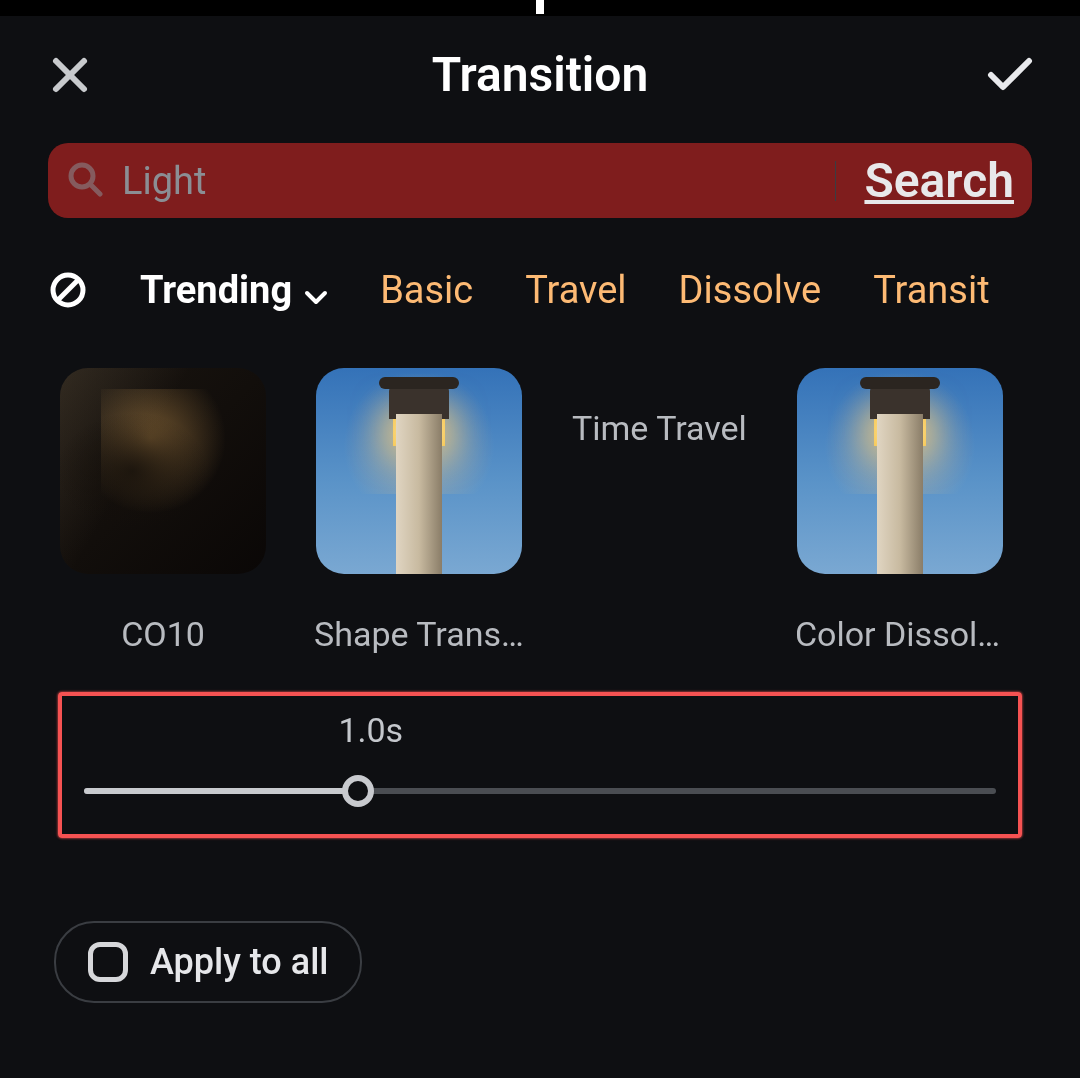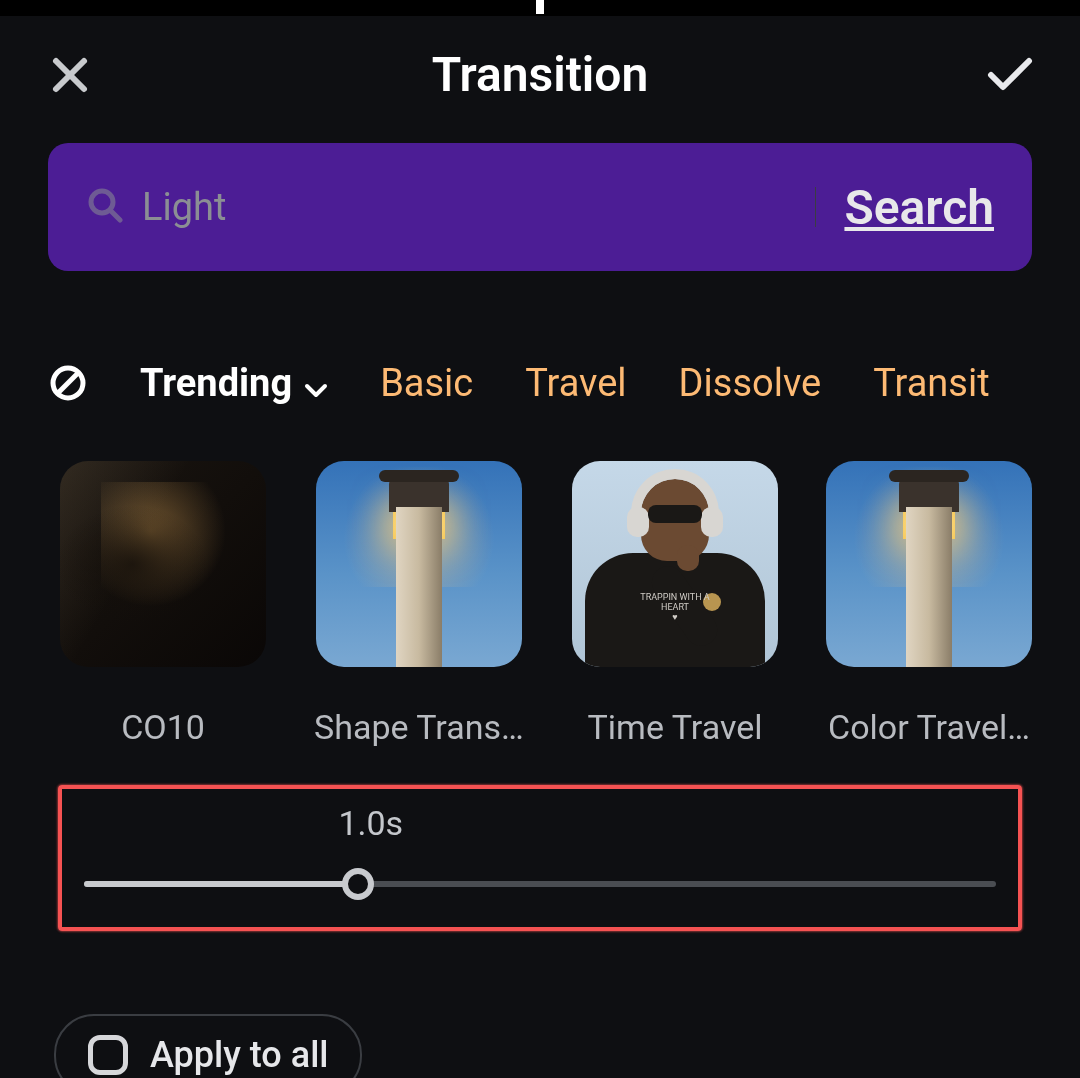--- a/index.html
+++ b/index.html
@@ -44,26 +44,26 @@
       width: 50px;
       height: 50px;
     }
     .title {
       font-size: 48px;
       font-weight: 600;
       color: #fff;
     }
     .search-wrap {
       margin: 20px 48px 0;
-      background: #4c1d95;
+      background: #7f1d1d;
       border-radius: 20px;
       display: flex;
       align-items: center;
-      height: 128px;
-      padding: 0 38px;
+      height: 75px;
+      padding: 0 18px;
     }
     .search-icon {
       margin-right: 18px;
       opacity: 0.55;
     }
     .search-input-text {
       flex: 1;
       font-size: 38px;
       color: #8b8e94;
       font-weight: 400;
@@ -81,21 +81,20 @@
       cursor: pointer;
       text-decoration: underline;
     }
     .tabs {
       display: flex;
       align-items: center;
       gap: 52px;
       padding: 50px 48px 0;
       overflow: hidden;
       white-space: nowrap;
-      margin-top: 40px;
     }
     .none-icon {
       display: flex;
       align-items: center;
       justify-content: center;
     }
     .tab {
       font-size: 38px;
       color: #fdba74;
       cursor: pointer;
@@ -393,42 +392,30 @@
   <div class="thumb-card">
     <div class="thumb thumb-light">
       <div class="glow"></div>
       <div class="lamp"></div>
       <div class="cap"></div>
       <div class="tower"></div>
     </div>
     <div class="thumb-label">Shape Transit…</div>
   </div>
   <div class="thumb-card">
-    <div class="thumb thumb-3">
-      <div class="body"></div>
-      <div class="arm"></div>
-      <div class="head"></div>
-      <div class="headphone-band"></div>
-      <div class="ear-l"></div>
-        <div class="ear-r"></div>
-      <div class="glasses"></div>
-      <div class="hand"></div>
-      <div class="watch"></div>
-      <div class="shirt-text">TRAPPIN WITH A<br>HEART<br>♥</div>
-    </div>
     <div class="thumb-label">Time Travel</div>
   </div>
   <div class="thumb-card">
     <div class="thumb thumb-light">
       <div class="glow"></div>
       <div class="lamp"></div>
       <div class="cap"></div>
       <div class="tower"></div>
     </div>
-    <div class="thumb-label">Color Travel…</div>
+    <div class="thumb-label">Color Dissolv…</div>
   </div>
 
 </div>
 
 <div class="slider-box">
   <div class="slider-value" id="slider-value" style="left: calc(30% + 22px);">1.0s</div>
   <div class="slider-track">
     <div class="slider-fill" id="slider-fill" style="width: 30%;"></div>
     <div class="slider-handle" id="slider-handle" style="left: 30%;"></div>
   </div>

